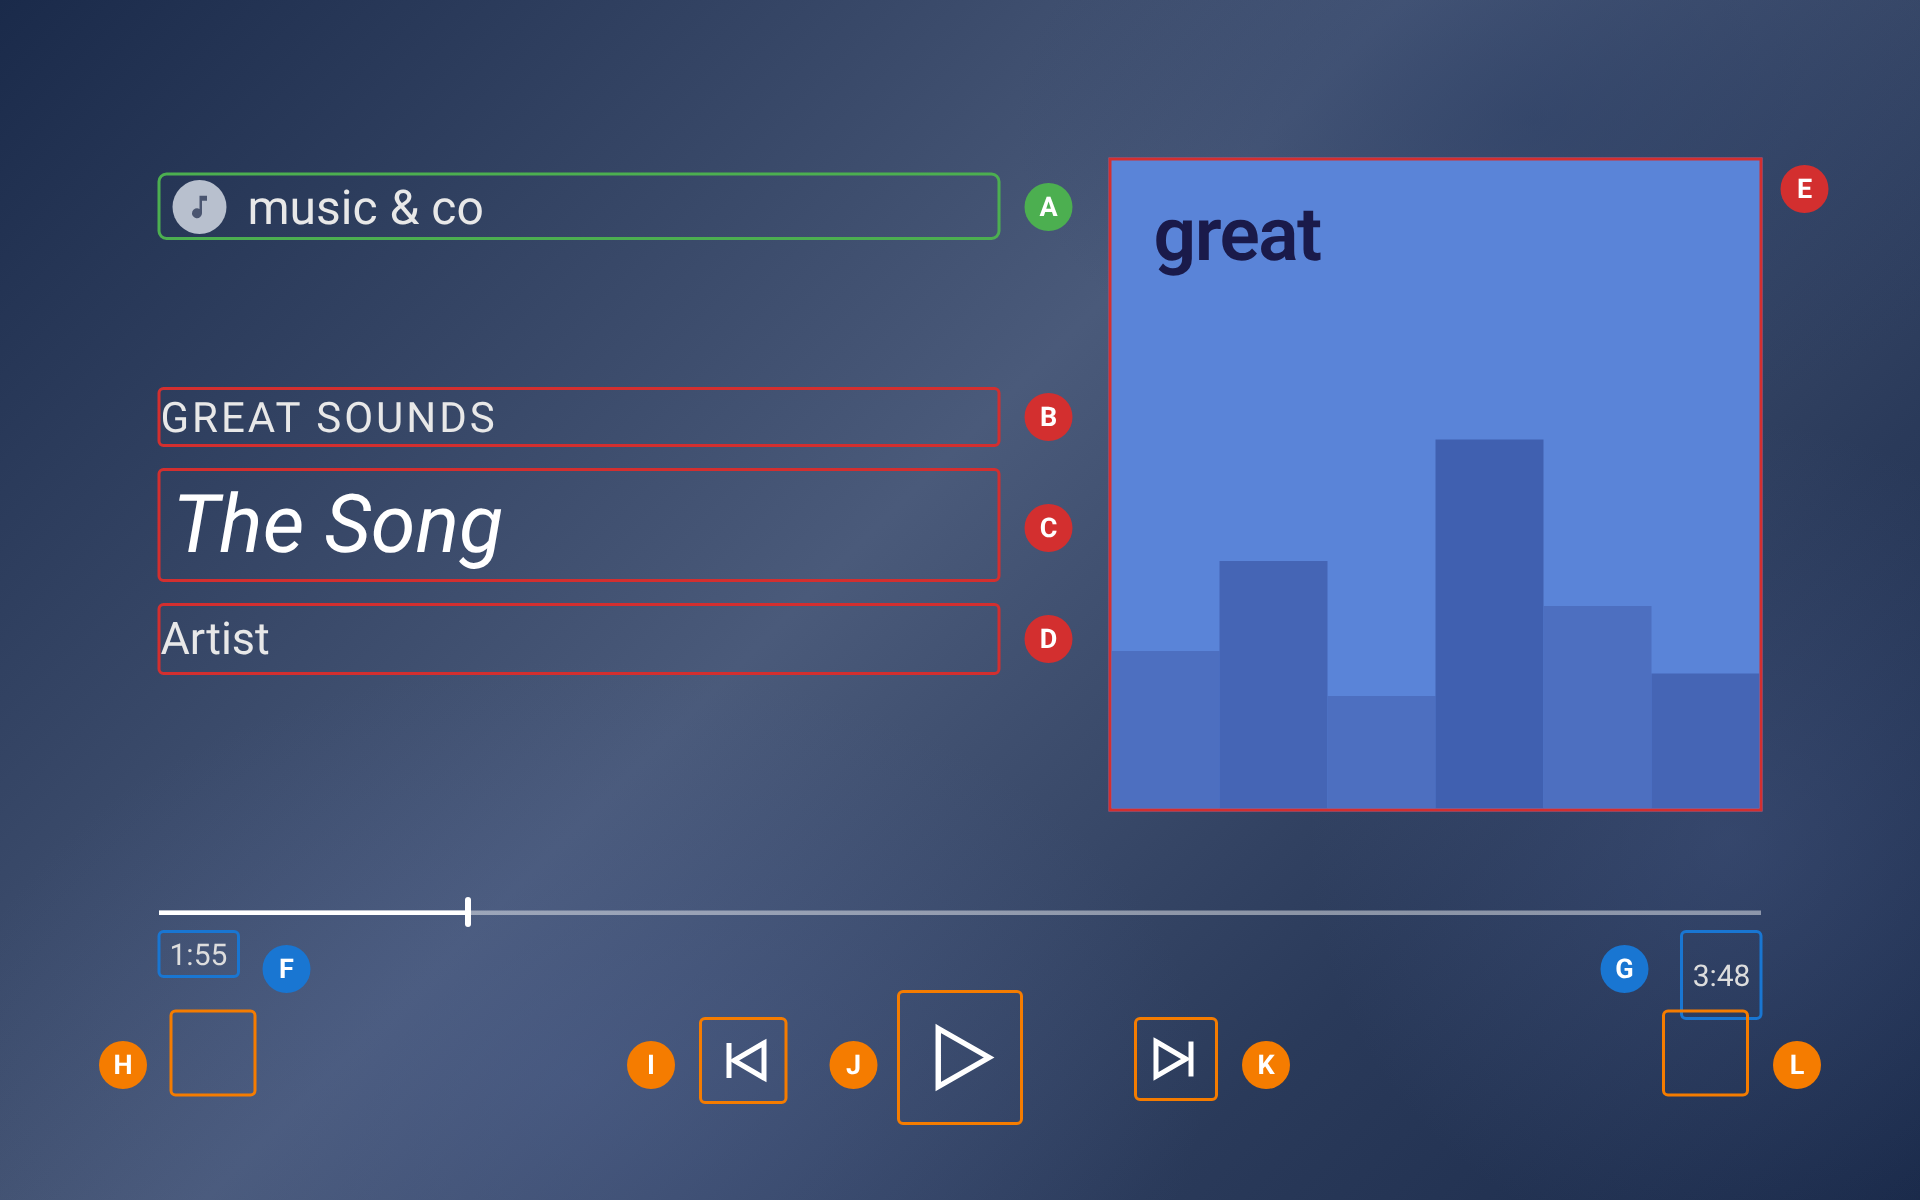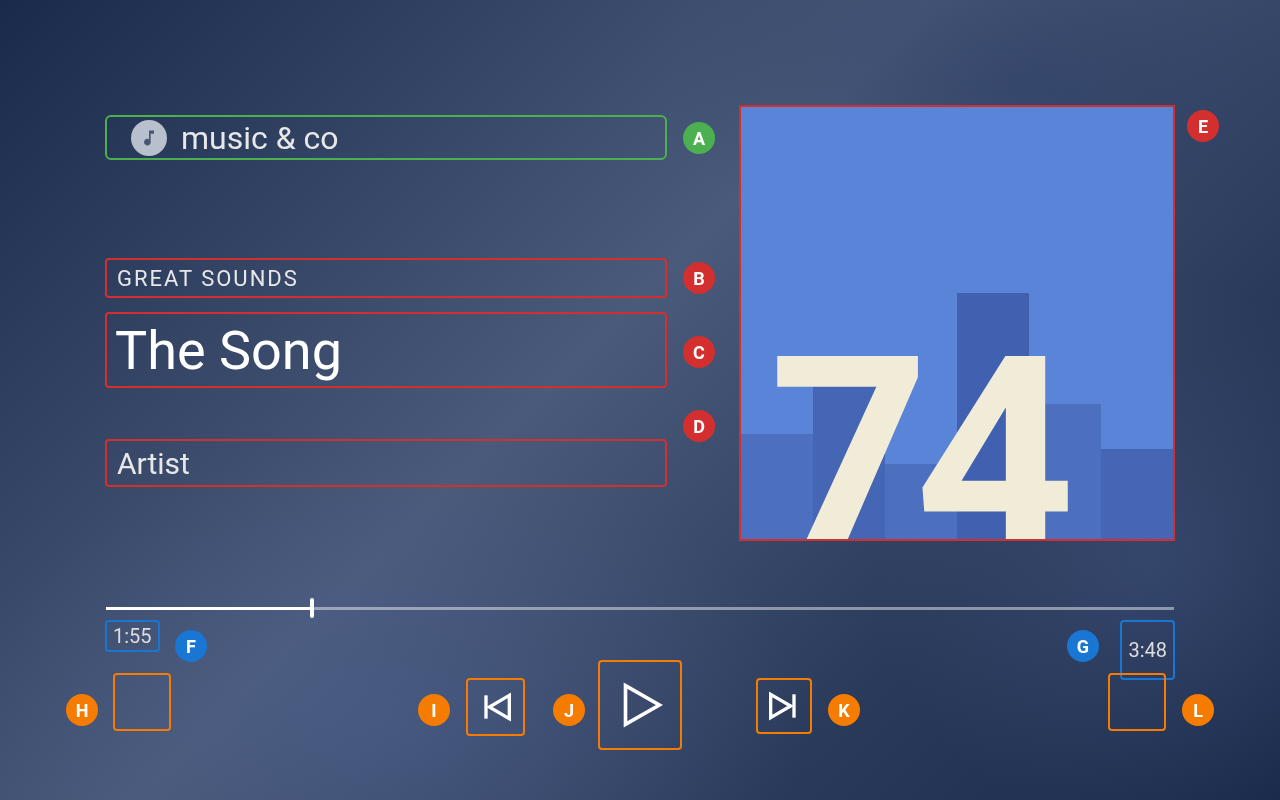--- a/index.html
+++ b/index.html
@@ -26,21 +26,21 @@
   .app-header {
     position: absolute;
     left: 105px;
     top: 115px;
     width: 562px;
     height: 45px;
     border: 2px solid #4caf50;
     border-radius: 6px;
     display: flex;
     align-items: center;
-    padding-left: 24px;
+    padding-left: 8px;
     gap: 14px;
   }
   .music-icon-circle {
     width: 36px;
     height: 36px;
     border-radius: 50%;
     background: #b8c0ce;
     display: flex;
     align-items: center;
     justify-content: center;
@@ -55,57 +55,55 @@
   .album-label {
     position: absolute;
     left: 105px;
     top: 258px;
     width: 562px;
     height: 40px;
     border: 2px solid #d32f2f;
     border-radius: 4px;
     display: flex;
     align-items: center;
-    padding-left: 10px;
-    font-size: 22px;
+    font-size: 28px;
     letter-spacing: 2px;
     color: #e8e8e8;
     text-transform: uppercase;
   }
 
   .song-title {
     position: absolute;
     left: 105px;
     top: 312px;
     width: 562px;
     height: 76px;
     border: 2px solid #d32f2f;
     border-radius: 4px;
     display: flex;
     align-items: center;
     padding-left: 8px;
     font-size: 54px;
     color: #fff;
     font-weight: 400;
+    font-style: italic;
   }
 
   .artist-name {
     position: absolute;
     left: 105px;
     top: 402px;
     width: 562px;
     height: 48px;
     border: 2px solid #d32f2f;
     border-radius: 4px;
     display: flex;
     align-items: center;
-    padding-left: 10px;
     font-size: 30px;
     color: #e8e8e8;
-    margin-top: 37px;
   }
 
   .album-art {
     position: absolute;
     left: 739px;
     top: 105px;
     width: 436px;
     height: 436px;
     border: 2px solid #d32f2f;
     background: #5a84d8;
@@ -258,23 +256,22 @@
 <div class="album-art">
   <div class="bars">
     <div class="bar b1"></div>
     <div class="bar b2"></div>
     <div class="bar b3"></div>
     <div class="bar b4"></div>
     <div class="bar b5"></div>
     <div class="bar b6"></div>
   </div>
   <div class="album-art-text">
-    <br>
+    <span>great</span><br>
   </div>
-  <div class="album-art-number">74</div>
 </div>
 
 <div class="progress-bar">
   <div class="progress-track"></div>
   <div class="progress-fill"></div>
   <div class="progress-thumb"></div>
 </div>
 
 <div class="time-current">1:55</div>
 <div class="time-total">3:48</div>

